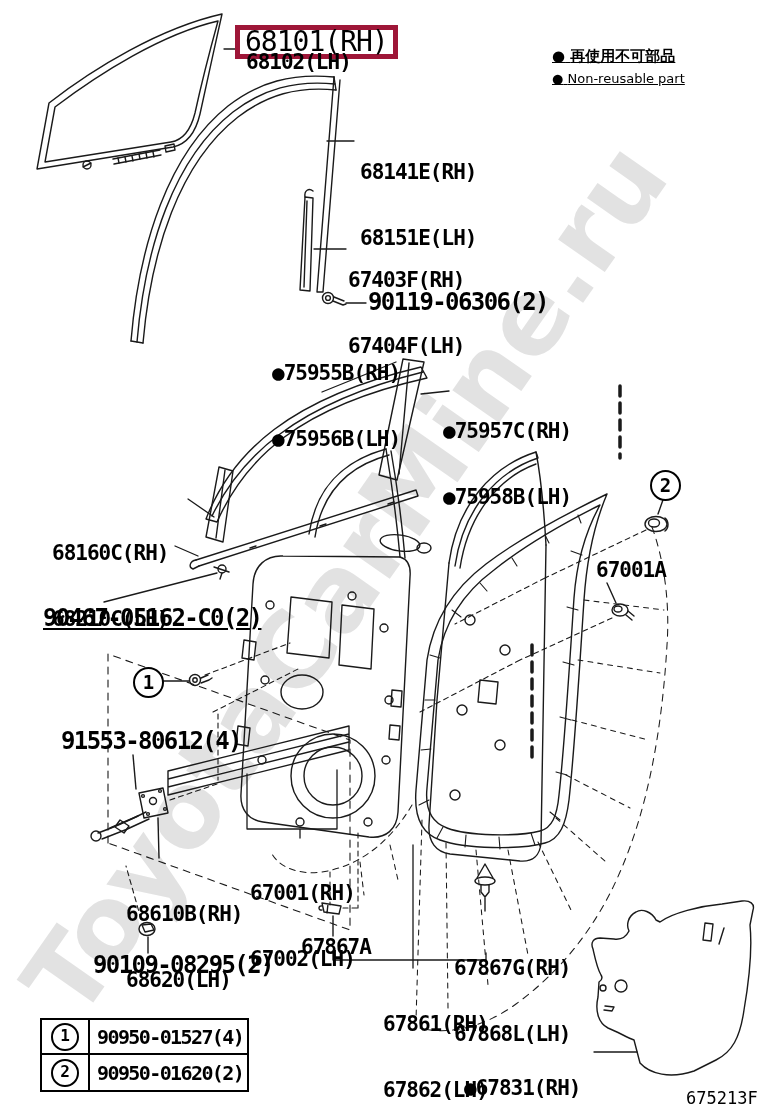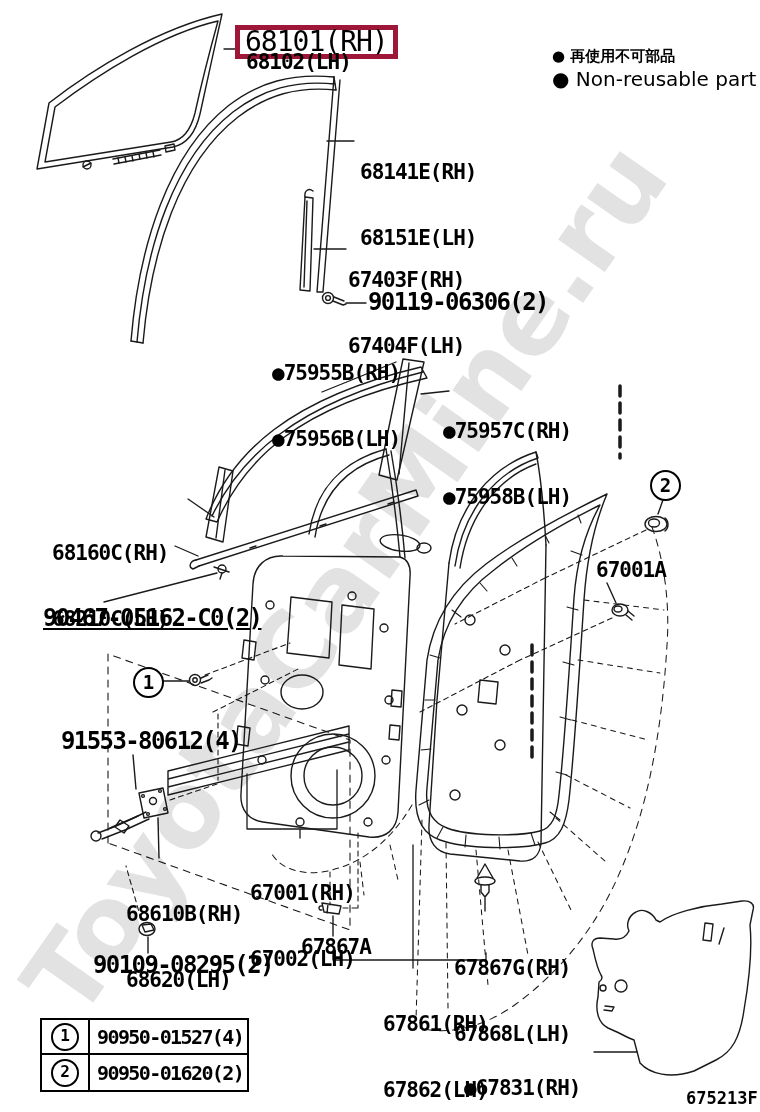--- a/index.html
+++ b/index.html
@@ -17,37 +17,37 @@
     position:absolute;border:5px solid #9e1638;padding:0 5px;background:transparent;
   }
   .hibox .plbl-in{
     font-weight:normal;font-size:28px;line-height:24px;letter-spacing:-1px;color:#000;white-space:pre;
     font-family:"DejaVu Sans Mono","Liberation Mono",monospace;
   }
   .callout{
     position:absolute;width:27px;height:27px;border:2px solid #000;border-radius:50%;
     text-align:center;line-height:26px;font-size:19px;font-weight:bold;color:#000;background:#fff;
   }
-  .legend{position:absolute;left:552px;top:45px;color:#000;}
+  .legend{position:absolute;left:552px;top:45px;color:#000;text-decoration:underline;}
   .legend .lrow{white-space:pre;}
   .legend .jp{font-family:"DejaVu Sans","Liberation Sans",sans-serif;font-size:15px;line-height:23px;font-weight:bold;}
-  .legend .en{font-family:"DejaVu Sans","Liberation Sans",sans-serif;font-size:20px;line-height:22px;}
+  .legend .en{font-family:"DejaVu Sans","Liberation Sans",sans-serif;font-size:13px;line-height:22px;}
   .ftable{
     position:absolute;left:40px;top:1018px;width:205px;height:70px;
     border:2px solid #000;display:grid;grid-template-columns:48px 1fr;grid-template-rows:1fr 1fr;
   }
   .ftable .cell{display:flex;align-items:center;color:#000;}
   .ftable .refcell{justify-content:center;border-right:2px solid #000;}
   .ftable .r1{border-bottom:2px solid #000;}
   .ftable .mini{
     width:24px;height:24px;border:2px solid #000;border-radius:50%;
     text-align:center;line-height:22px;font-size:16px;font-weight:bold;
   }
   .ftable .part{font-weight:bold;font-size:20px;letter-spacing:-1.6px;padding-left:7px;white-space:pre;}
-  .diagcode{position:absolute;left:686px;top:1088px;font-size:17px;font-weight:bold;letter-spacing:0;color:#000;}
+  .diagcode{position:absolute;left:686px;top:1088px;font-size:17px;font-weight:normal;letter-spacing:0;color:#000;}
 </style>
 </head>
 <body>
 
 <div class="stage">
 
 <svg width="760" height="1112" viewBox="0 0 760 1112">
 
   <text transform="translate(375,600) rotate(-55)" text-anchor="middle" font-family="DejaVu Sans, sans-serif" font-weight="bold" font-size="104" fill="#e2e2e2">ToyotaCarMine.ru</text>
 

